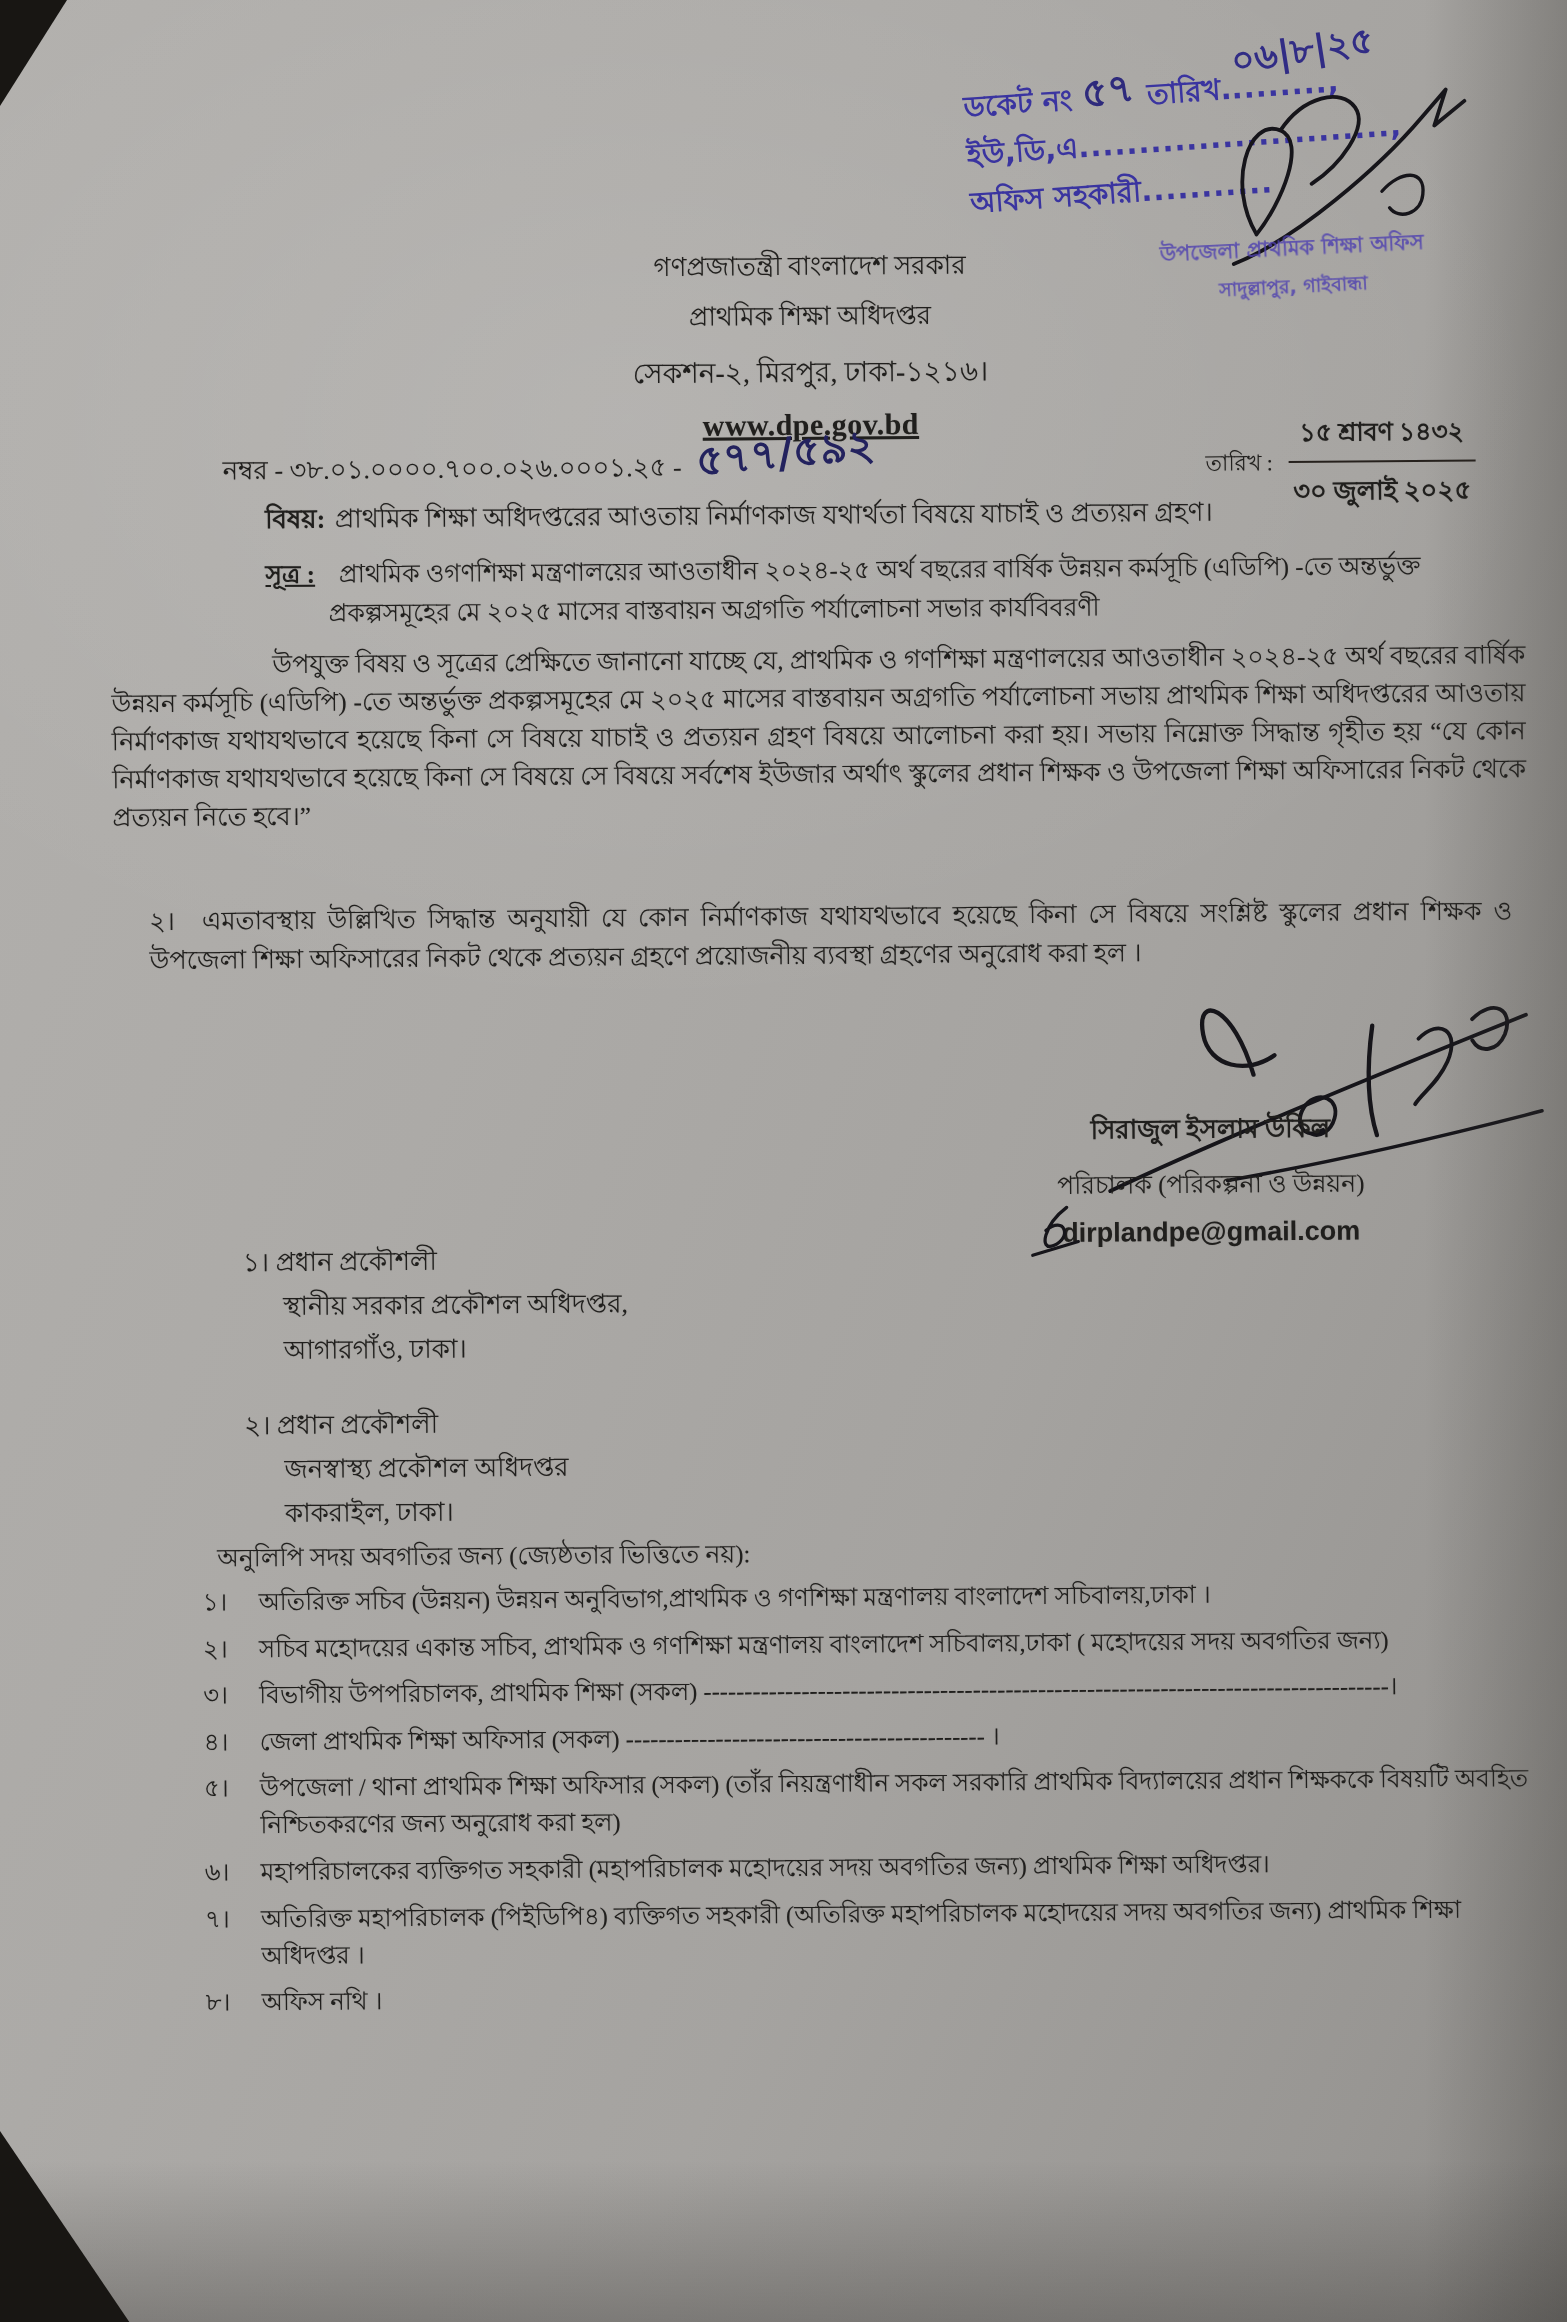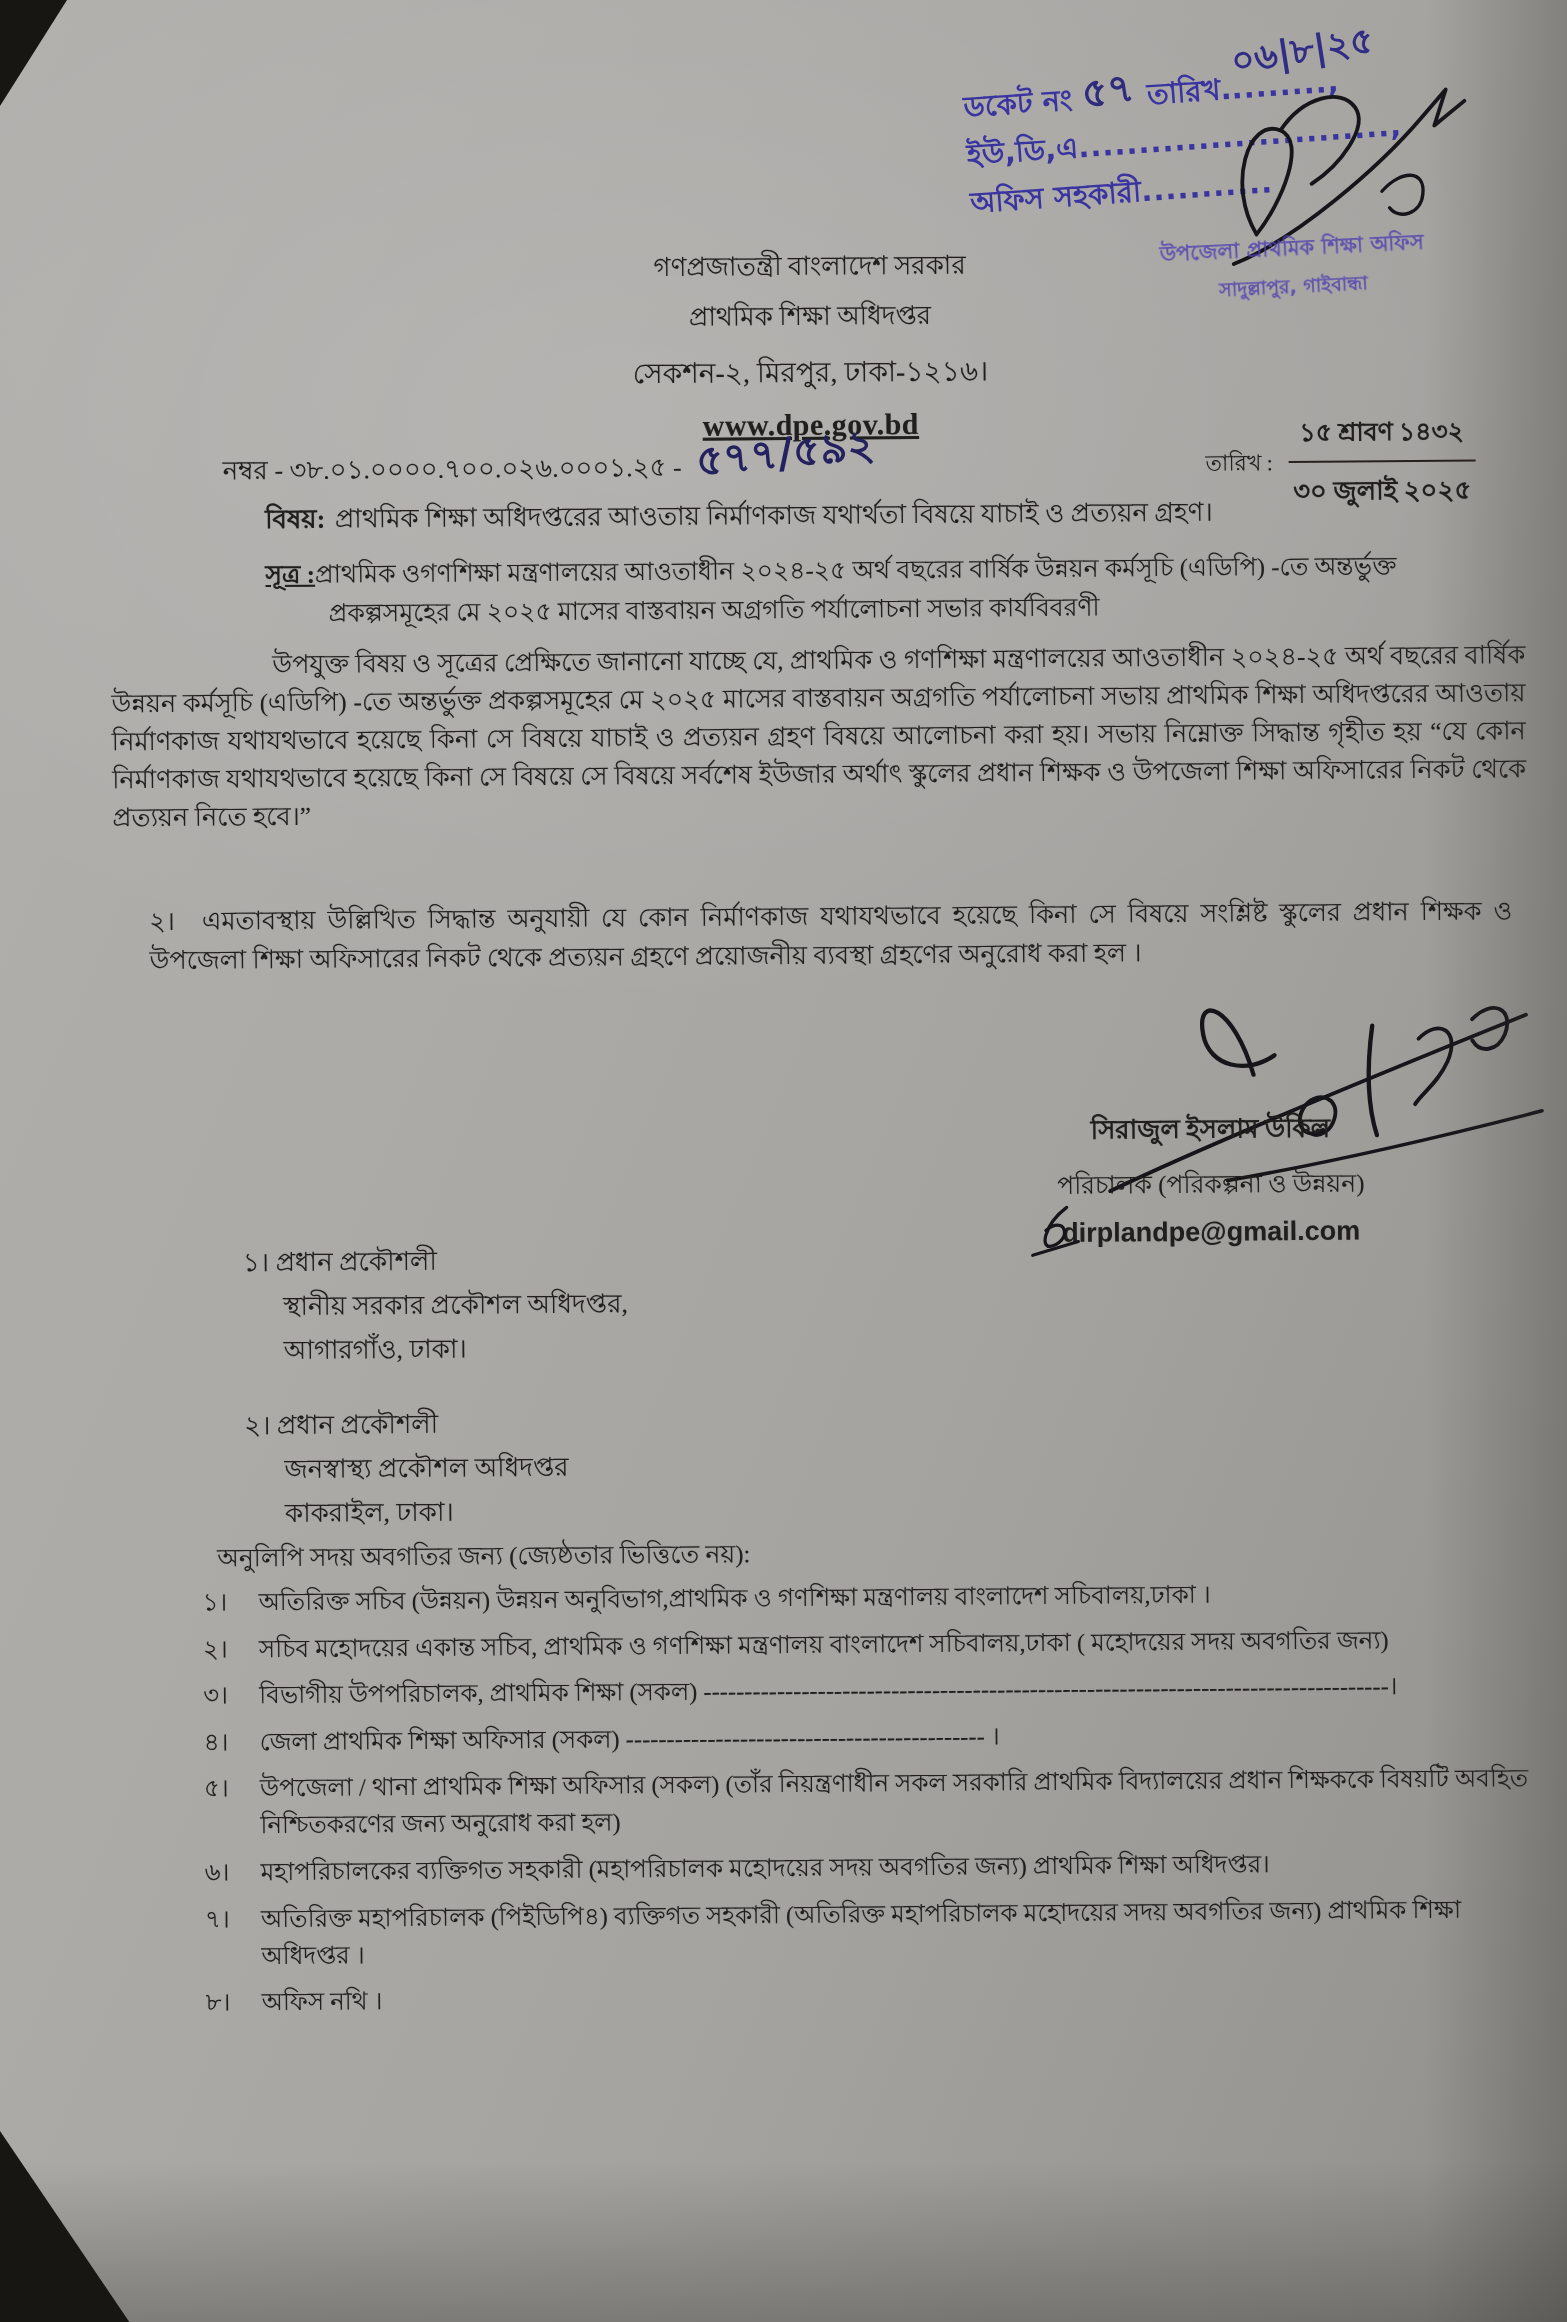--- a/index.html
+++ b/index.html
@@ -51,21 +51,21 @@
   .dateblock{position:absolute;right:58px;top:-11.5px;display:flex;align-items:center;gap:15.4px;}
   .date-label{font-size:22px;}
   .frac{text-align:center;}
   .frac-top{font-size:25px;font-weight:700;padding:0 11.5px 5.8px;border-bottom:2.4px solid #26211d;}
   .frac-bot{font-size:26px;font-weight:700;padding-top:7.7px;}
   
   .subject{position:absolute;left:261px;top:495px;right:58px;font-size:26px;}
   .subject .lbl{font-weight:600;margin-right:9.6px;}
   .source{position:absolute;left:261px;top:551px;right:56px;font-size:25px;line-height:39px;
           padding-left:63px;text-indent:-63px;}
-  .source .lbl{font-weight:700;text-decoration:underline;margin-right:0;}
+  .source .lbl{font-weight:700;text-decoration:underline;margin-right:24px;}
   
   .para1{position:absolute;left:106px;top:642px;right:48px;font-size:25.5px;line-height:38px;
          text-align:justify;text-indent:161px;}
   .para2{position:absolute;left:142px;top:897px;right:63px;font-size:25.5px;line-height:39px;
          text-align:justify;}
   .para2 .num{margin-right:27px;}
   
   .sig-main{position:absolute;left:1074px;top:982px;}
   .signatory{position:absolute;left:990px;top:1112px;width:423px;text-align:center;}
   .sg-name{font-size:26px;font-weight:600;}

